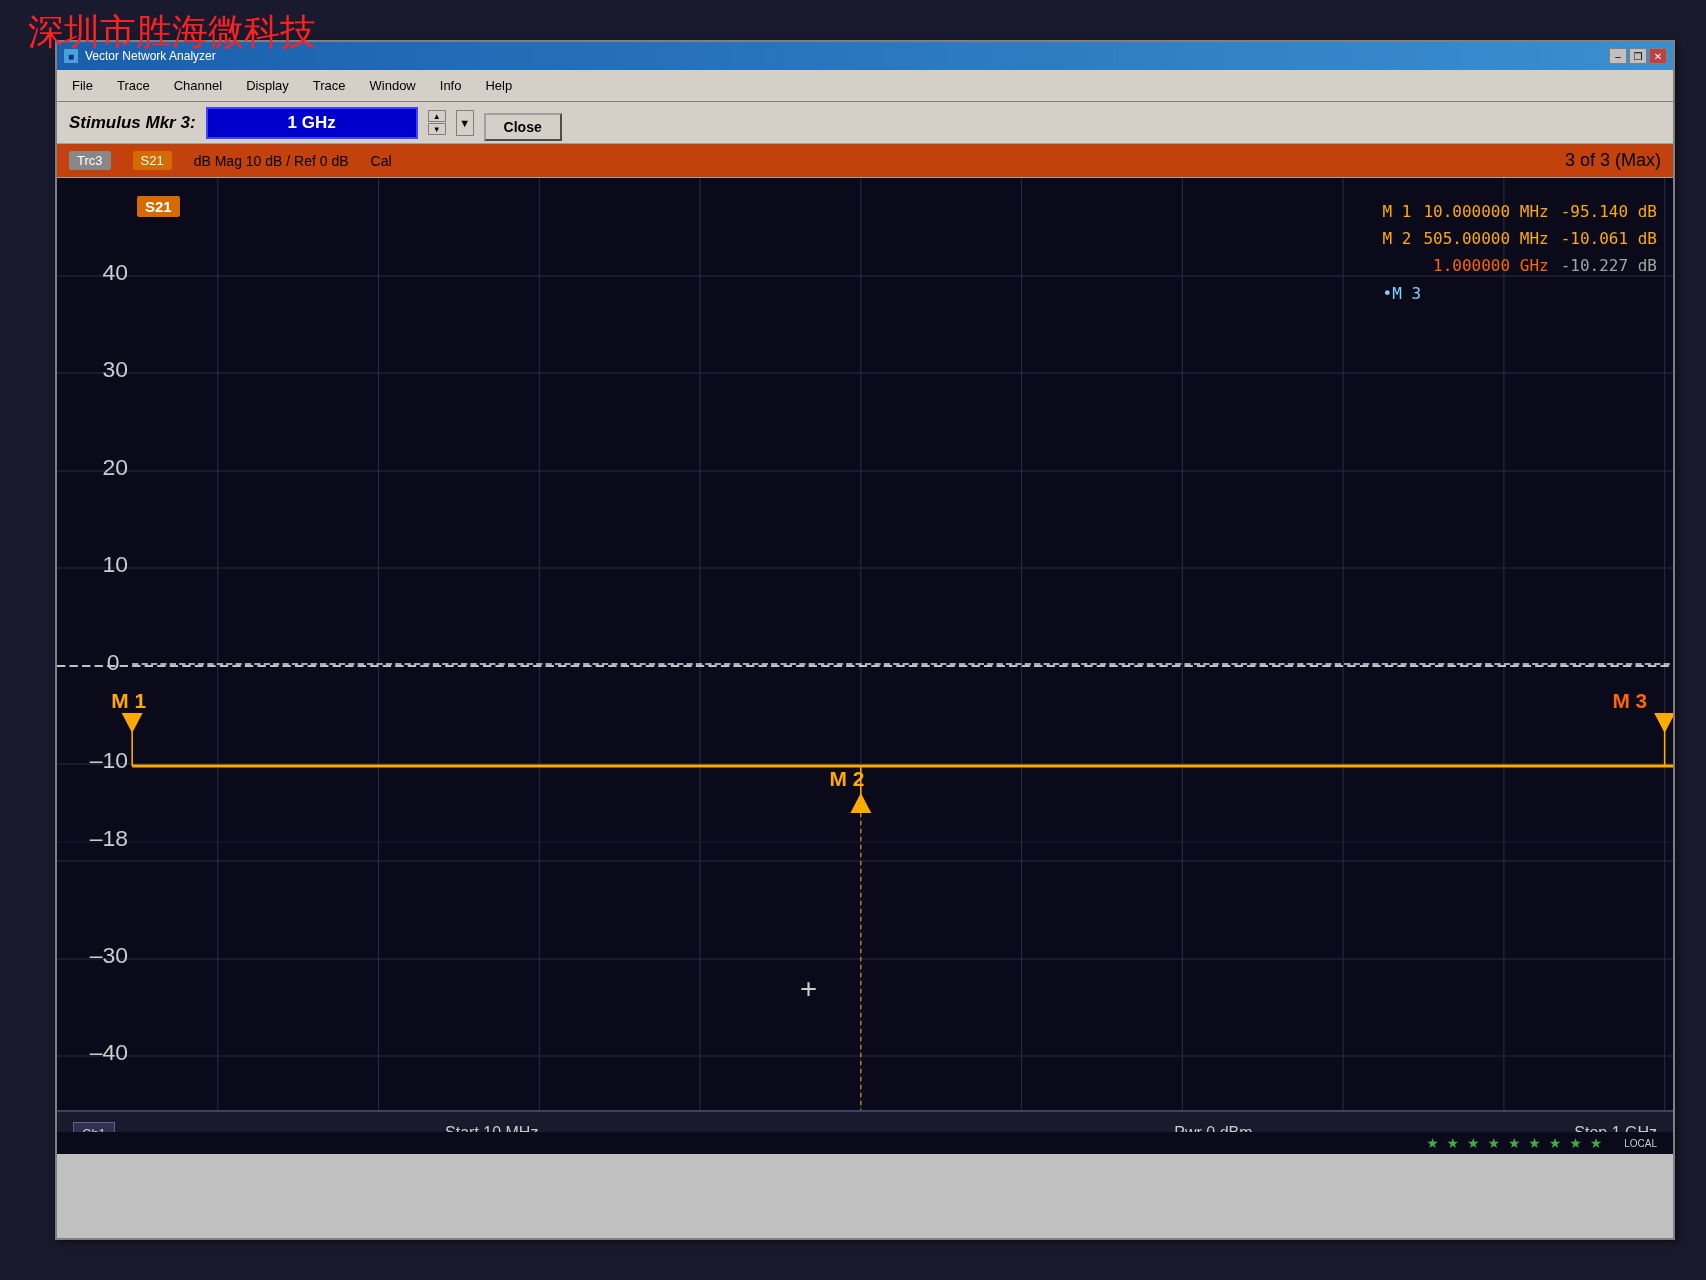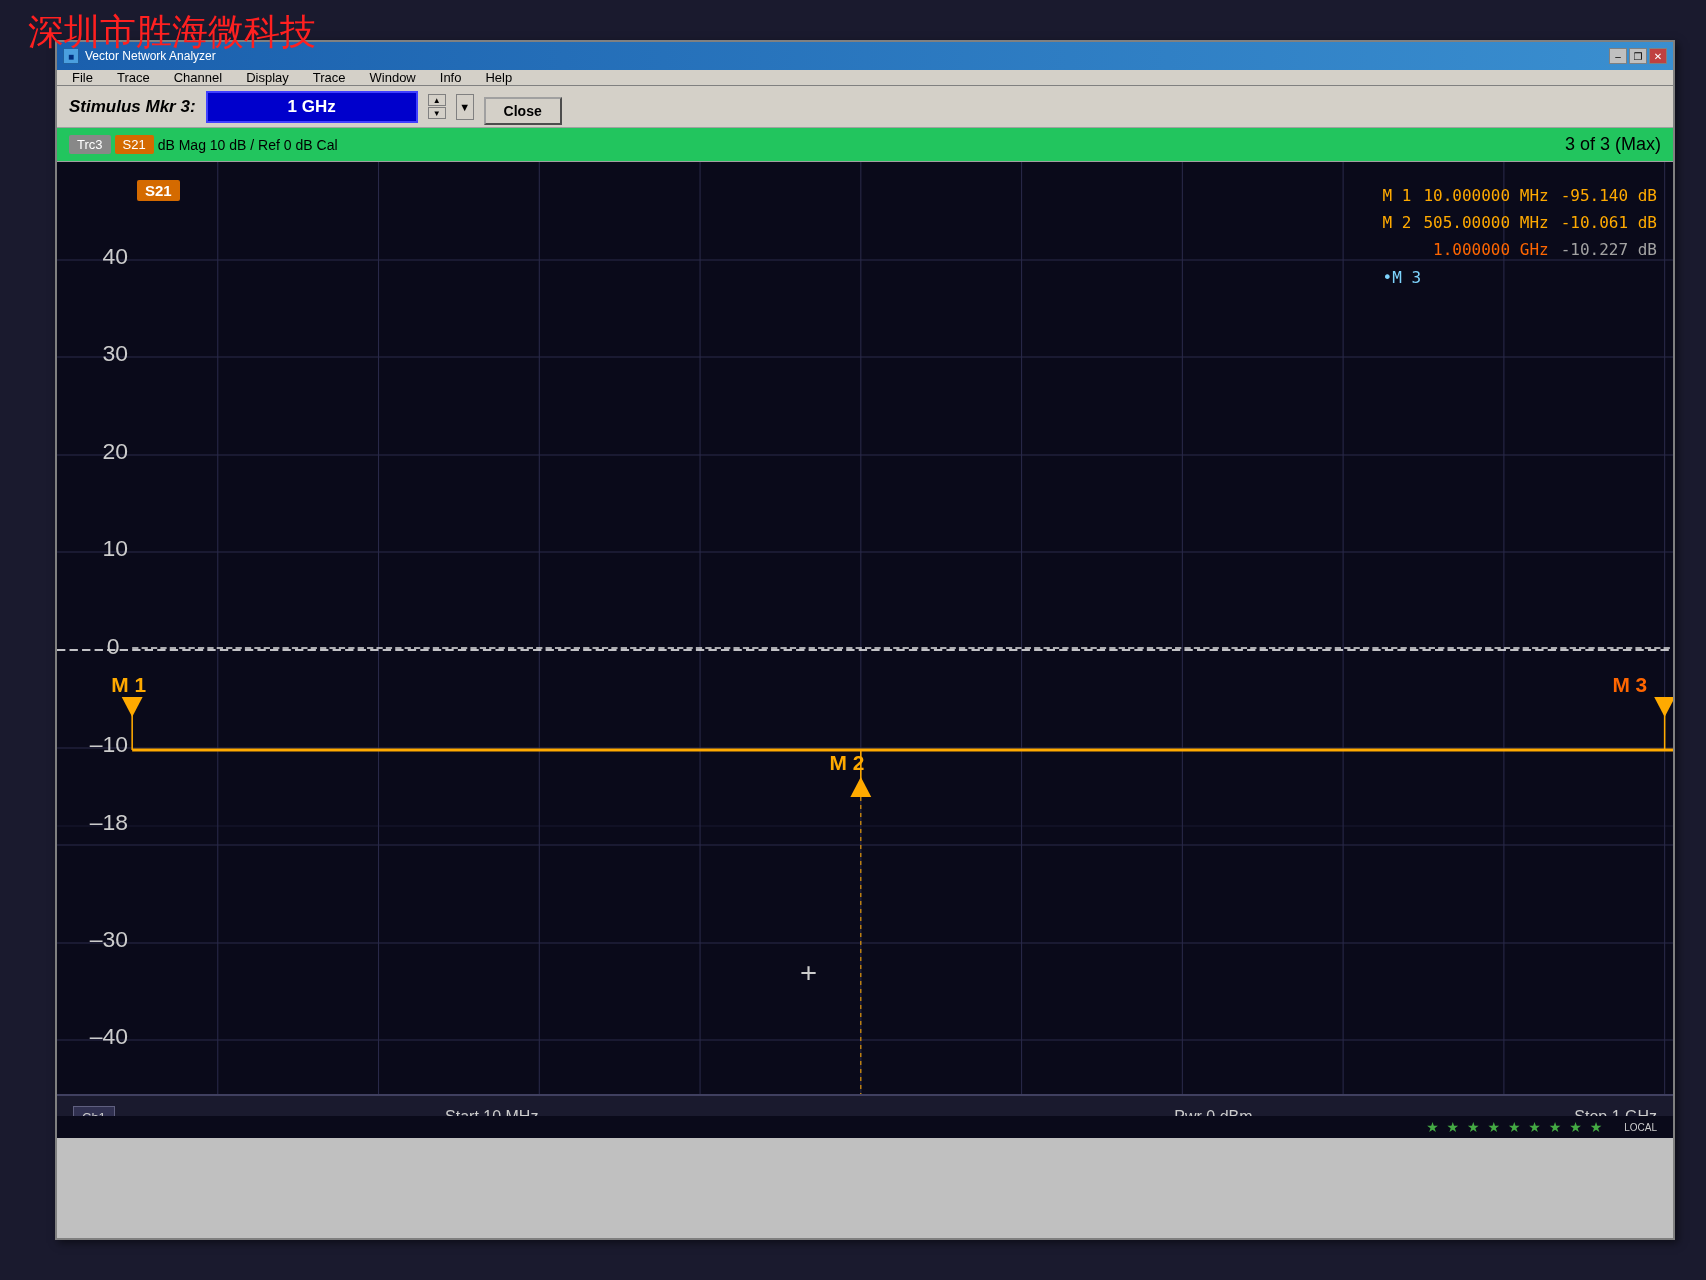--- a/index.html
+++ b/index.html
@@ -74,21 +74,21 @@
       display: flex;
       align-items: center;
       justify-content: center;
       font-size: 10px;
       cursor: pointer;
       color: #000;
     }
 
     
     .menu-bar {
-      height: 16px;
+      height: 32px;
       background: #d4d0c8;
       display: flex;
       align-items: center;
       padding: 0 4px;
       border-bottom: 1px solid #808080;
       gap: 2px;
     }
     .menu-item {
       padding: 3px 10px;
       font-size: 13px;
@@ -145,25 +145,25 @@
       padding: 4px 18px;
       font-size: 14px;
       cursor: pointer;
       font-weight: bold;
       margin-top: 8px;
     }
 
     
     .trace-bar {
       height: 34px;
-      background: #22c55e;
+      background: #c2410c;
       display: flex;
       align-items: center;
       padding: 0 12px;
-      gap: 4px;
+      gap: 22px;
       border-bottom: 1px solid #a0a0a0;
       position: relative;
     }
     .trace-tag {
       background: #888;
       color: #fff;
       padding: 2px 8px;
       font-size: 13px;
       border-radius: 2px;
     }

